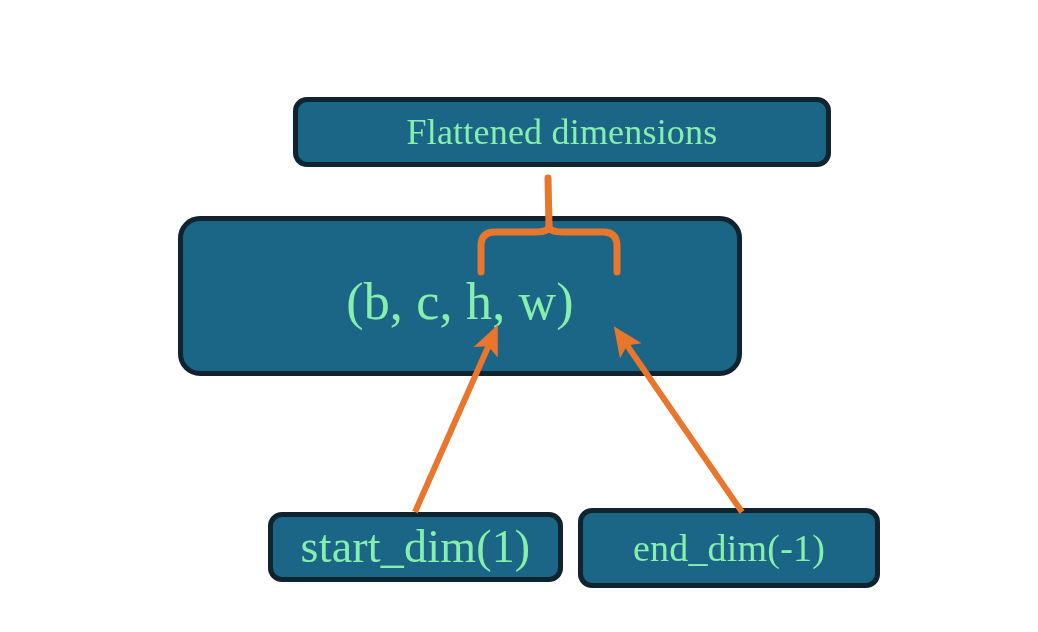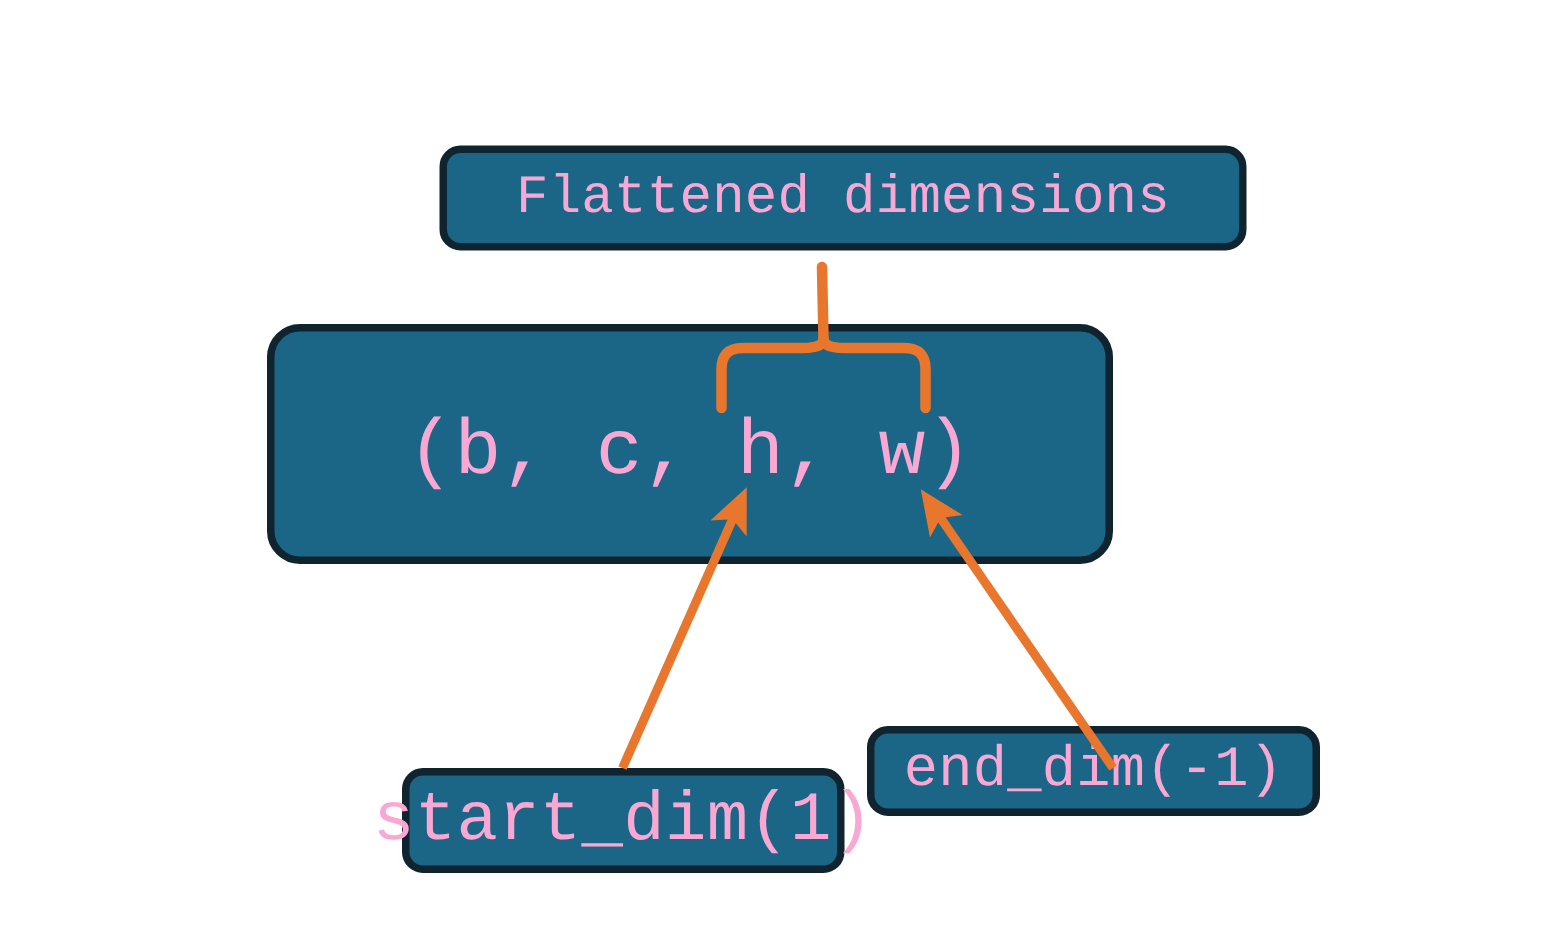--- a/index.html
+++ b/index.html
@@ -20,22 +20,22 @@
   }
   .box {
     position: absolute;
     box-sizing: border-box;
     background: #1b6587;
     border: 5px solid #10242f;
     border-radius: 16px;
     display: flex;
     align-items: center;
     justify-content: center;
-    color: #f9a8d4;
-    font-family: Liberation Mono, monospace;
+    color: #86efac;
+    font-family: Liberation Serif, serif;
     font-weight: 400;
     letter-spacing: 0.2px;
     white-space: nowrap;
     user-select: none;
   }
   #box-flattened {
     left: 293px;
     top: 97px;
     width: 538px;
     height: 70px;
@@ -91,21 +91,21 @@
   </div>
 
   <div class="box" id="box-shape" style="left: 178px; top: 216px; width: 564px; height: 160px;">
     <span class="shape-label">(b, c, h, w)</span>
   </div>
 
   <div class="box" id="box-start-dim" style="left: 268px; top: 512px; width: 295px; height: 70px;">
     <span class="shape-label">start_dim(1)</span>
   </div>
 
-  <div class="box" id="box-end-dim" style="left: 578px; top: 484px; width: 302px; height: 60px;">
+  <div class="box" id="box-end-dim" style="left: 578px; top: 508px; width: 302px; height: 80px;">
     <span class="shape-label">end_dim(-1)</span>
   </div>
 
   <svg id="overlay-svg" viewBox="0 0 1038 632">
     <defs>
       <marker id="arrowhead" markerWidth="5" markerHeight="5" refX="2.6" refY="2.5" orient="auto" markerUnits="strokeWidth">
         <path d="M0,0.3 L5,2.5 L0,4.7 L1.1,2.5 Z" fill="#e8762c"></path>
       </marker>
     </defs>
 

